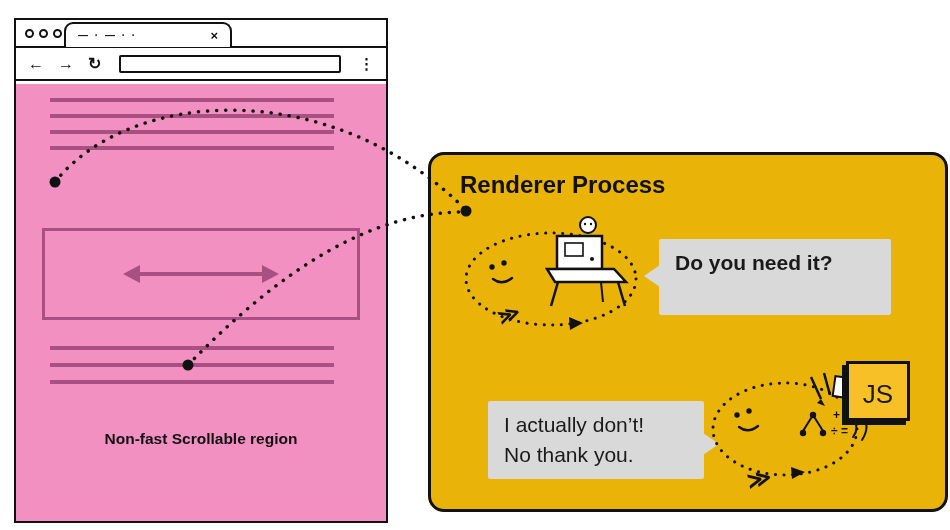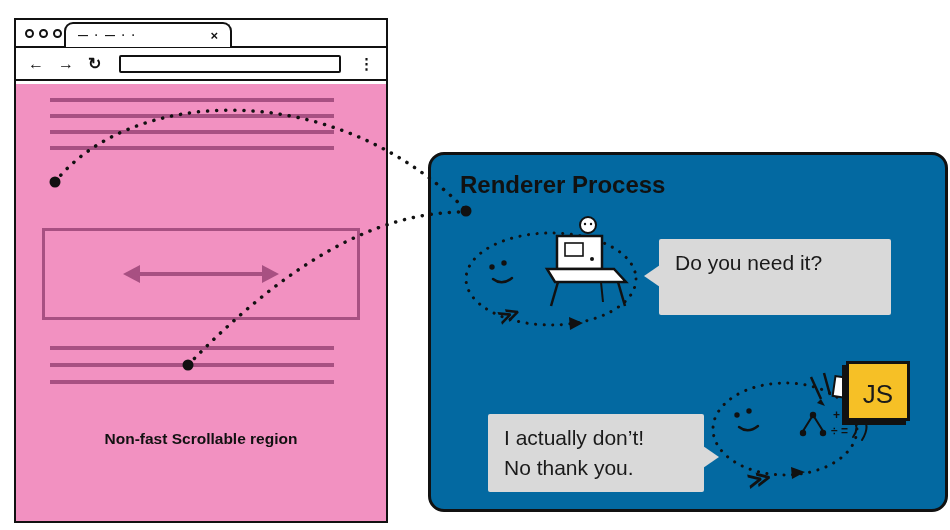--- a/index.html
+++ b/index.html
@@ -27,28 +27,28 @@
   .menu-dots { font-size:15px; font-weight:bold; }
   .page { position:absolute; left:0; right:0; top:63.5px; bottom:0; background:#F291C1; }
   .textline { position:absolute; left:34px; width:284px; height:4px; background:#A85082; }
   .scrollbox { position:absolute; left:26px; top:144px; width:318px; height:92px;
                border:3px solid #A85082; display:flex; align-items:center; justify-content:center; }
   .page-label { position:absolute; left:0; right:0; top:346px; text-align:center;
                 font-size:15.5px; font-weight:bold; color:#111; }
 
   
   .renderer { position:absolute; left:428px; top:152px; width:520px; height:360px;
-              border:3px solid #111; border-radius:16px; background:#0369a1; }
+              border:3px solid #111; border-radius:16px; background:#eab308; }
   .renderer-title { position:absolute; left:29px; top:16px; font-size:24px; font-weight:bold; }
 
   .bubble { position:absolute; background:#D9D9D9; color:#1a1a1a; font-size:21px;
             line-height:1.45; padding:9px 16px; border-radius:2px; }
   .bubble-line { display:block; }
-  .bubble1 { left:228px; top:84px; width:232px; height:76px; }
-  .bubble2 { left:57px; top:259px; width:216px; height:78px; }
+  .bubble1 { left:228px; top:84px; width:232px; height:76px;font-weight:bold; }
+  .bubble2 { left:57px; top:246px; width:216px; height:78px; }
   .tail-left  { position:absolute; left:-15px; top:26px; width:0; height:0;
                 border-top:11px solid transparent; border-bottom:11px solid transparent;
                 border-right:16px solid #D9D9D9; }
   .tail-right { position:absolute; right:-15px; top:32px; width:0; height:0;
                 border-top:11px solid transparent; border-bottom:11px solid transparent;
                 border-left:16px solid #D9D9D9; }
 
   .char1 { position:absolute; left:20px; top:58px; }
   .char2 { position:absolute; left:262px; top:212px; }
 

